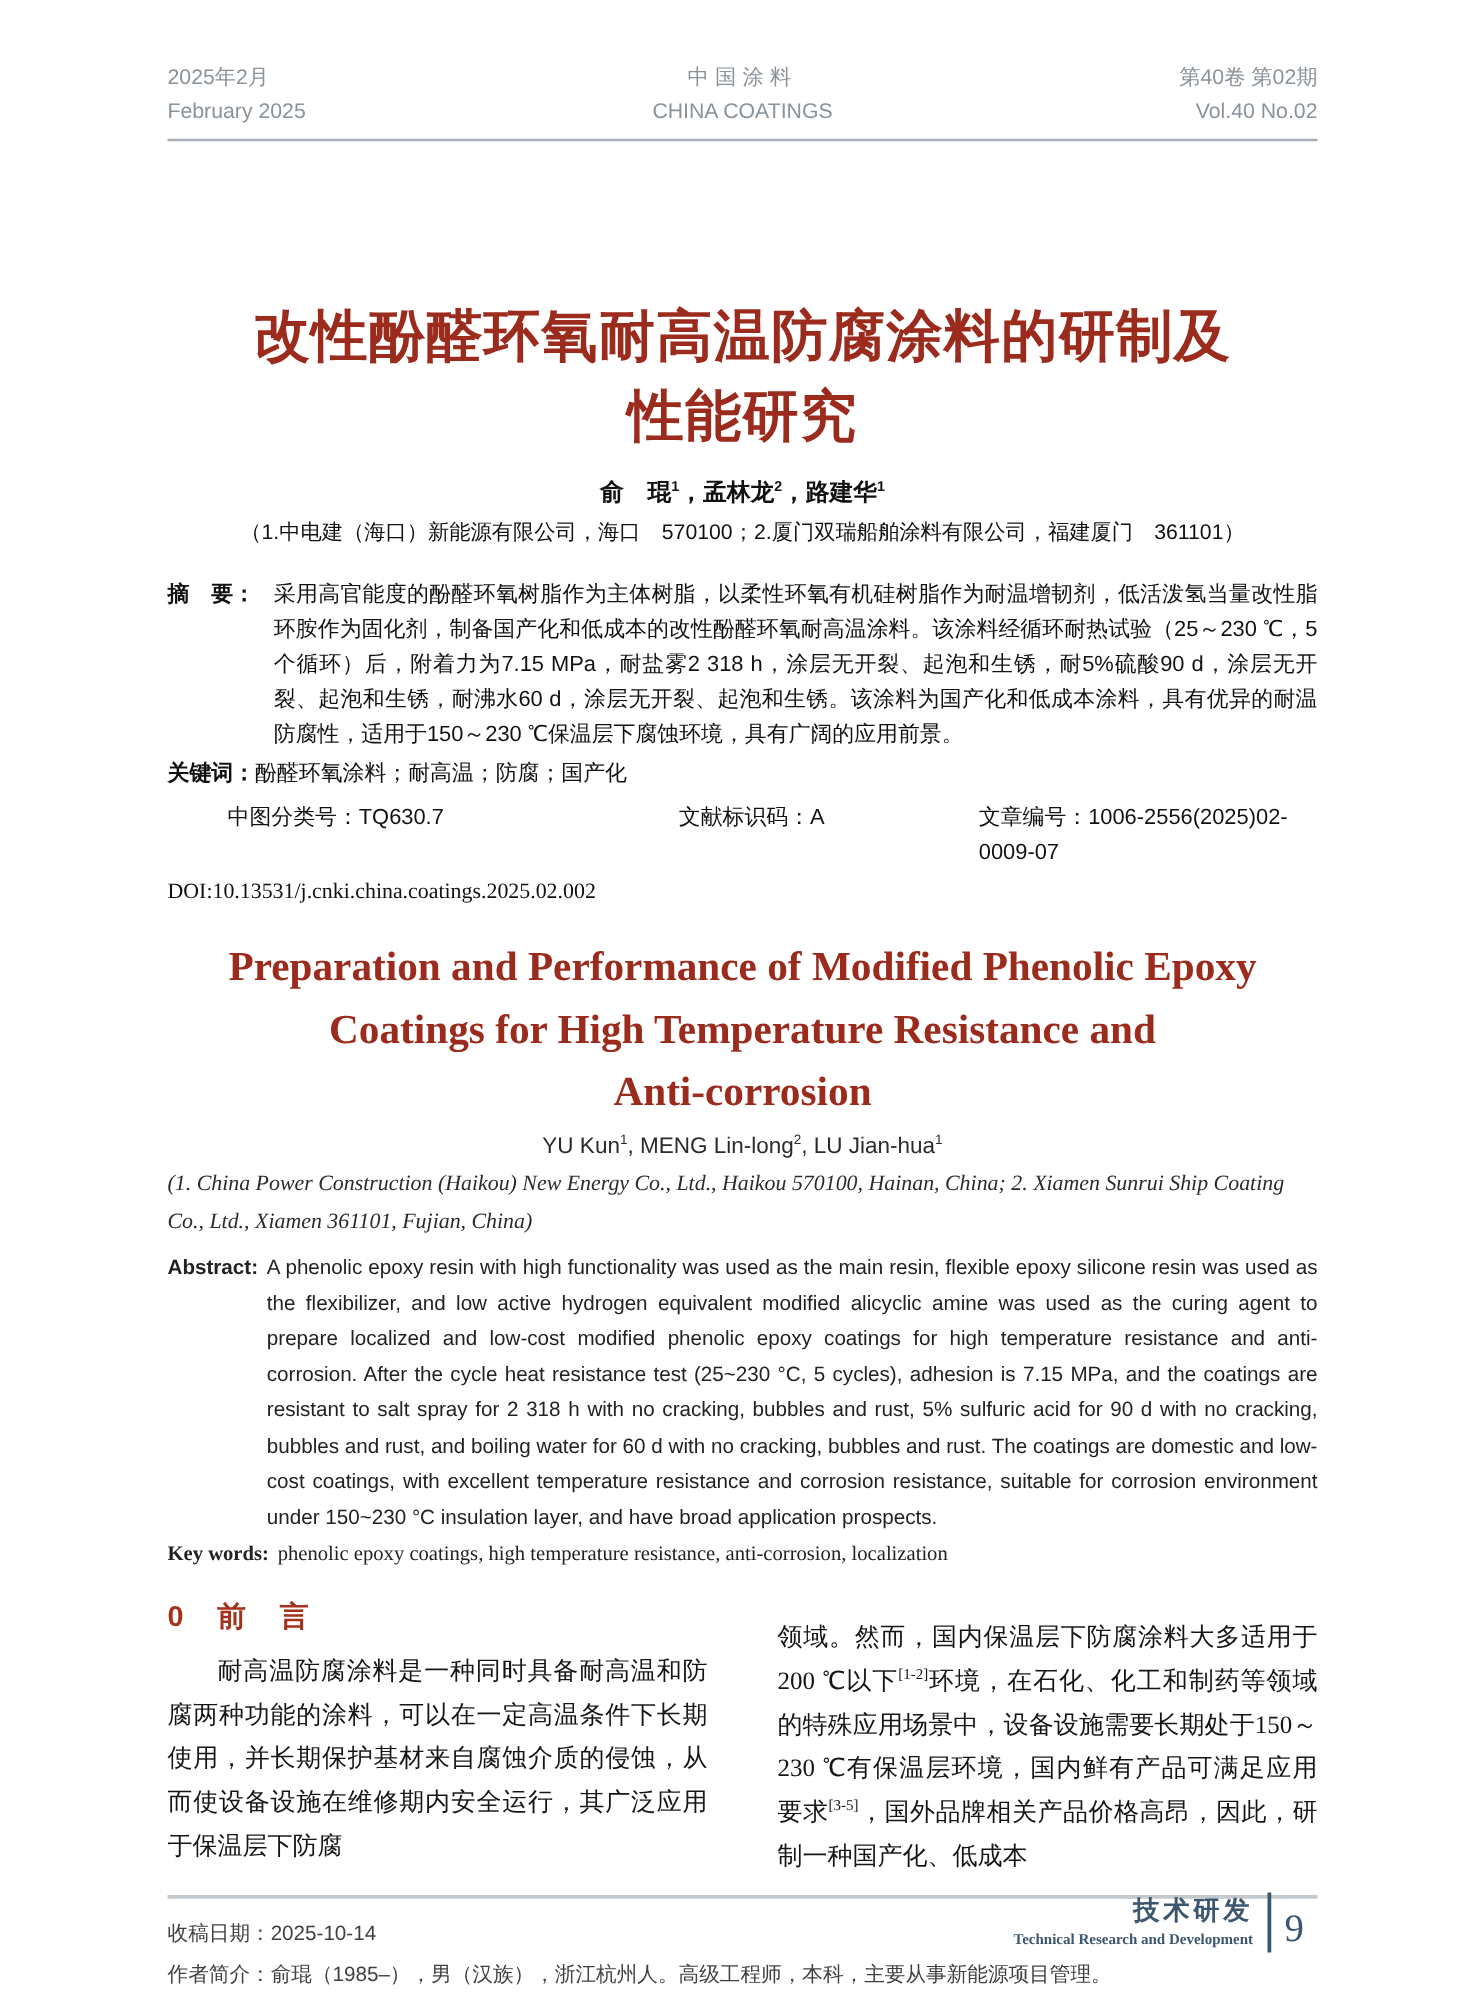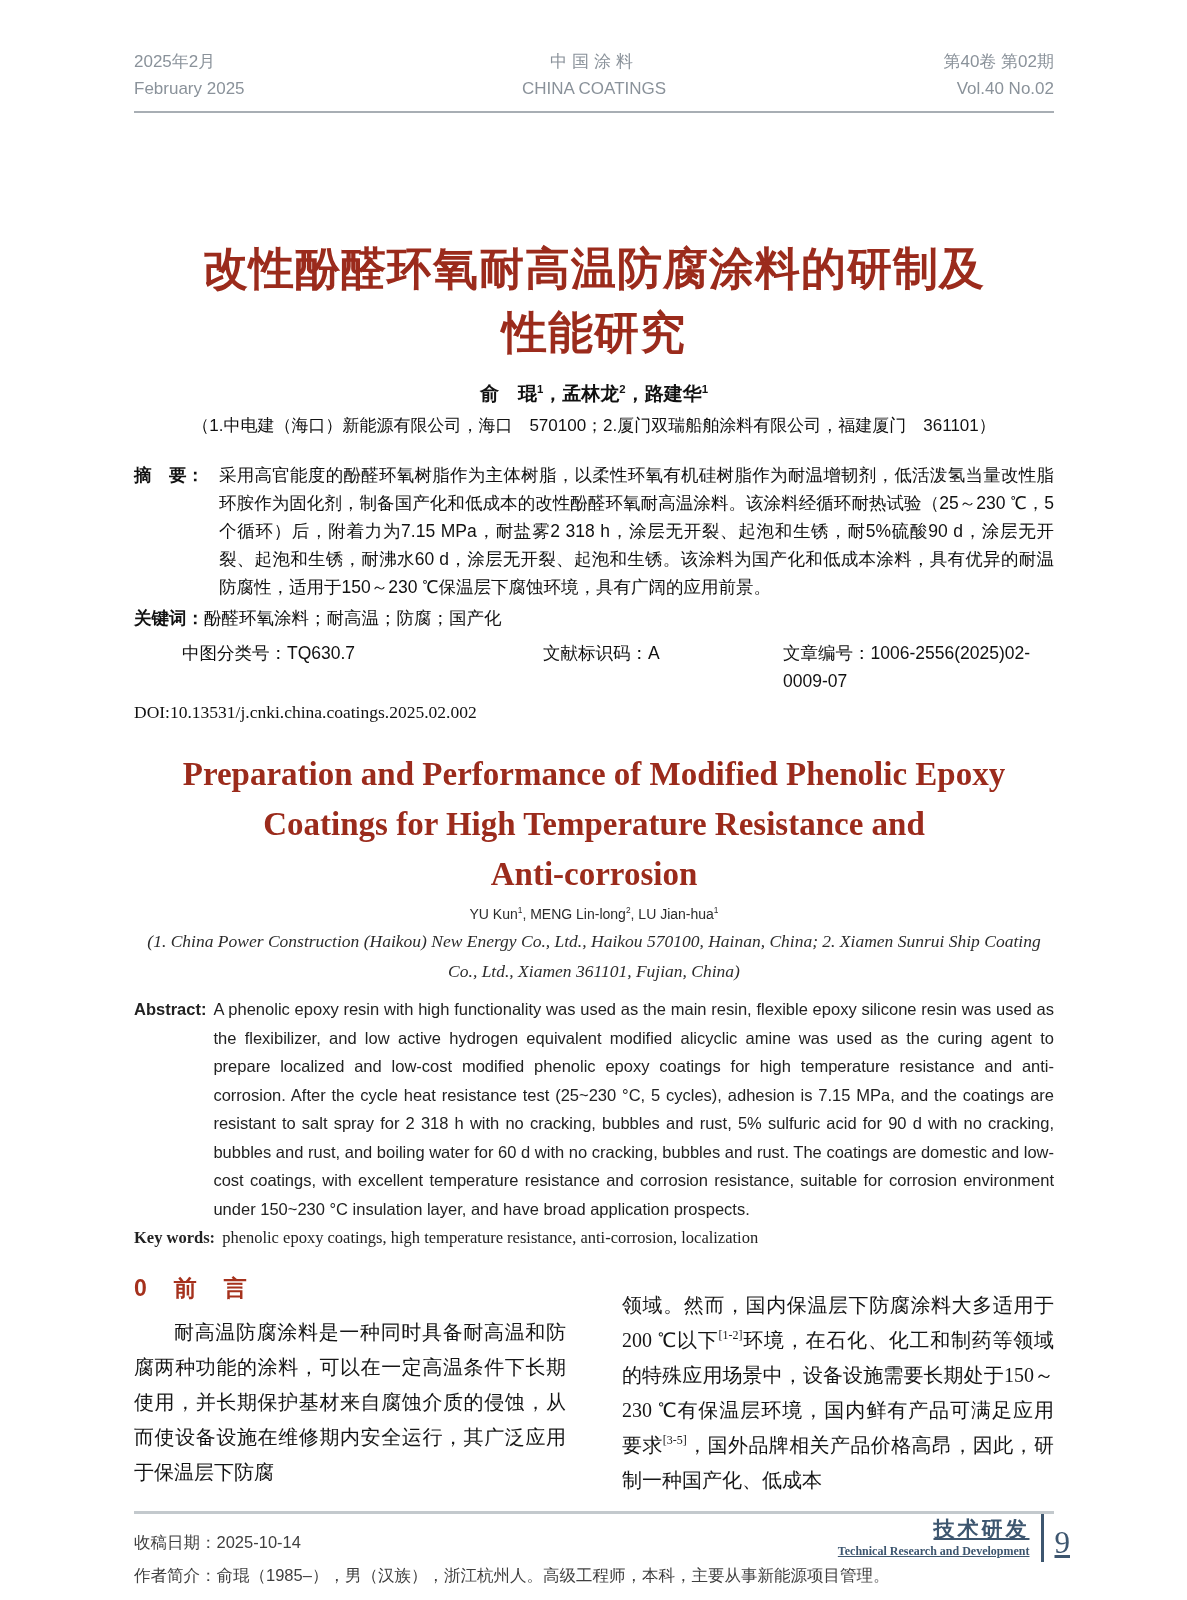--- a/index.html
+++ b/index.html
@@ -45,23 +45,23 @@
   .meta-clc { width:361px; }
   .meta-doc { width:240px; }
   .meta-id  { flex:1; }
   .doi { margin-top:4px; font-family:"Liberation Serif", serif; font-size:17.5px; line-height:26px; color:#111; }
   
   .title-en {
     margin-top:24px; text-align:center;
     color:#9b2b1c; font-family:"Liberation Serif", serif;
     font-weight:bold; font-size:33px; line-height:50px;
   }
-  .authors-en { margin-top:7px; text-align:center; font-size:14px; color:#2b2b2b; }
+  .authors-en { margin-top:7px; text-align:center; font-size:18px; color:#2b2b2b; }
   .affiliation-en {
-    margin-top:4px; text-align:center;
+    margin-top:4px; text-align:left;
     font-family:"Liberation Serif", serif; font-style:italic;
     font-size:17.5px; line-height:30px; color:#2b2b2b;
   }
   .abstract-en {
     margin-top:9px;
     font-family:Liberation Sans, sans-serif;
     font-size:16.5px; line-height:28.5px; color:#222;
   }
   .abstract-en .hang-label { font-weight:bold; padding-right:7px; }
   .keywords-en {
@@ -84,22 +84,22 @@
   }
   .para-first { text-indent:2em; text-align:justify; }
   .para-cont { margin-top:16px; text-align:justify; }
   
   .footnote {
     margin-top:13px; border-top:3px solid #c3c9cd; padding-top:12px;
     font-size:16.5px; line-height:33px; color:#3f3f3f;
   }
   
   .page-footer {
-    position:absolute; right:117px; bottom:38px;
-    display:flex; align-items:center; gap:11px; color:#3d566f;text-decoration:underline;
+    position:absolute; right:144px; bottom:38px;
+    display:flex; align-items:center; gap:11px; color:#3d566f;
   }
   .pf-col { text-align:right; }
   .pf-zh { font-size:21px; font-weight:bold; letter-spacing:3px; line-height:24px; }
   .pf-en { font-family:"Liberation Serif", serif; font-weight:bold; font-size:12px; margin-top:3px; }
   .pf-bar { width:3px; height:48px; background:#3d566f; }
   .pf-page { font-family:"Liberation Serif", serif; font-size:31px; padding-top:10px; }
 </style>
 </head>
 <body>
 

